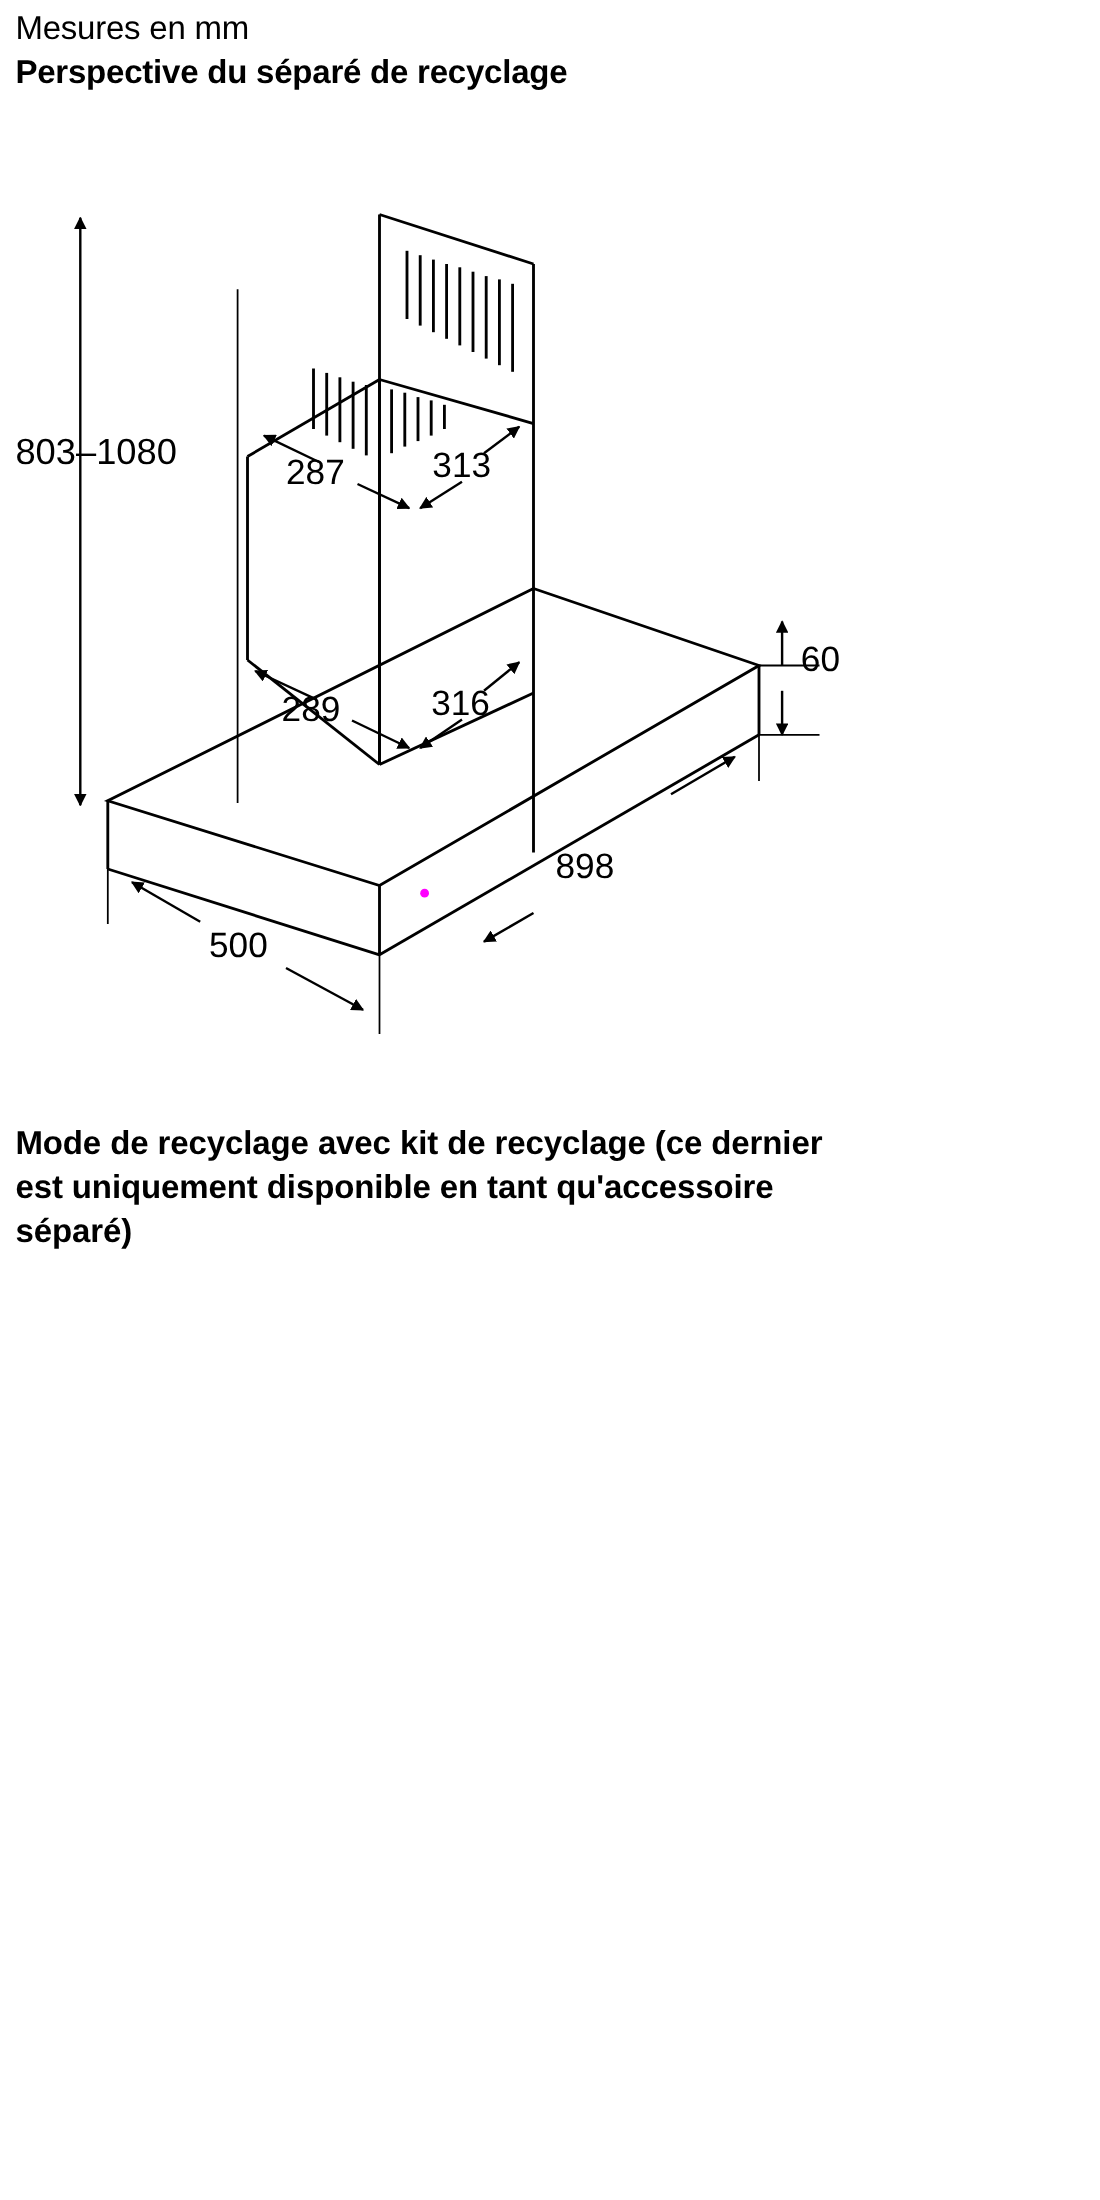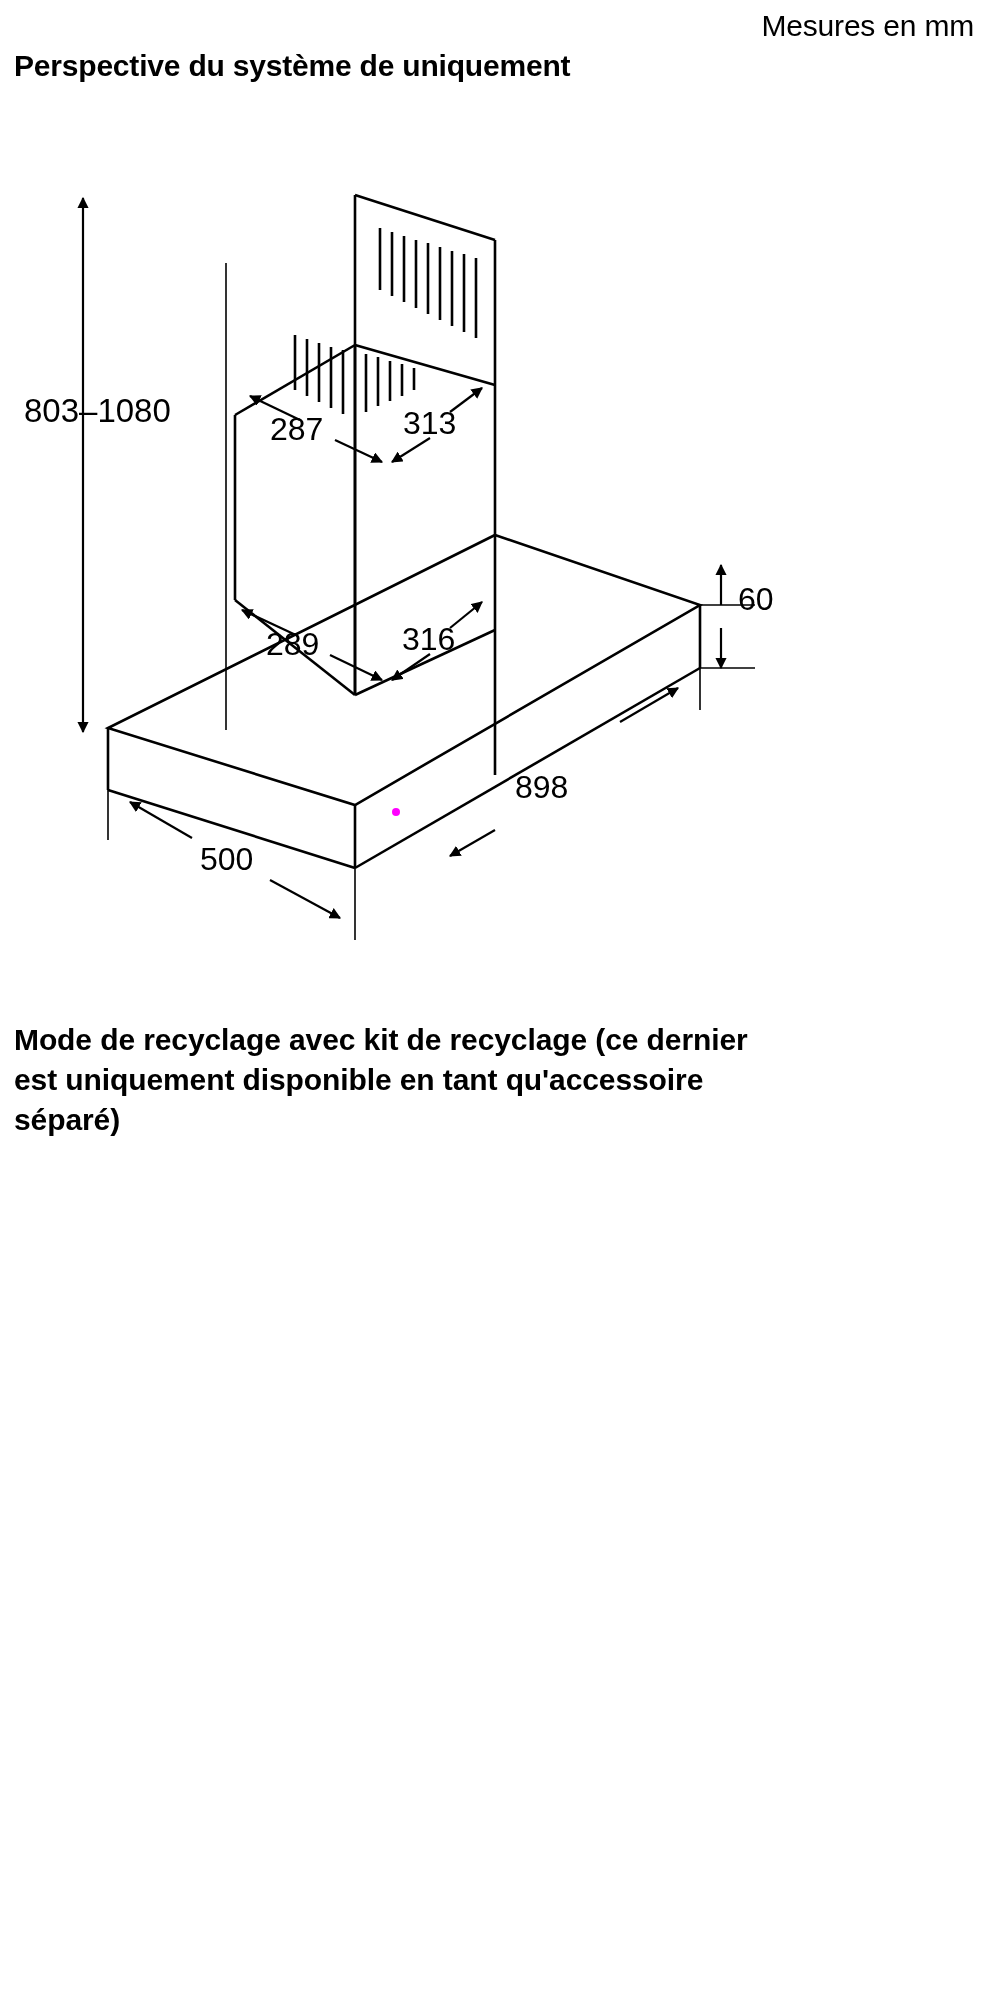--- a/index.html
+++ b/index.html
@@ -22,34 +22,33 @@
     left: 14px;
     top: 6px;
     width: 960px;
   }
   .hdr-line1 {
     font-size: 30px;
     line-height: 40px;
     font-weight: 400;
     letter-spacing: -0.2px;
     white-space: nowrap;
-    text-align: right;
   }
   .hdr-line2 {
     font-size: 30px;
     line-height: 40px;
     font-weight: 700;
     letter-spacing: -0.2px;
     white-space: nowrap;
   }
 
   
   #drawing {
     position: absolute;
-    left: 10px;
+    left: 0;
     top: 150px;
     width: 948px;
     height: 820px;
   }
   #drawing svg {
     display: block;
   }
 
   .dimlabel {
     font-family: "Liberation Sans", sans-serif;
@@ -72,21 +71,21 @@
     line-height: 40px;
     font-weight: 700;
     letter-spacing: -0.1px;
   }
 </style>
 </head>
 <body>
 
 <div id="header">
   <div class="hdr-line1">Mesures en mm</div>
-  <div class="hdr-line2">Perspective du système de uniquement</div>
+  <div class="hdr-line2">Perspective du séparé de recyclage</div>
 </div>
 
 <div id="drawing">
   <svg width="1000" height="820" viewBox="0 0 1000 820" xmlns="http://www.w3.org/2000/svg">
 
     <defs>
       <marker id="arrHead" viewBox="0 0 10 10" refX="9" refY="5" markerWidth="5.2" markerHeight="5.2" orient="auto-start-reverse">
         <path d="M 0 0 L 10 5 L 0 10 z" fill="#000"></path>
       </marker>
     </defs>

